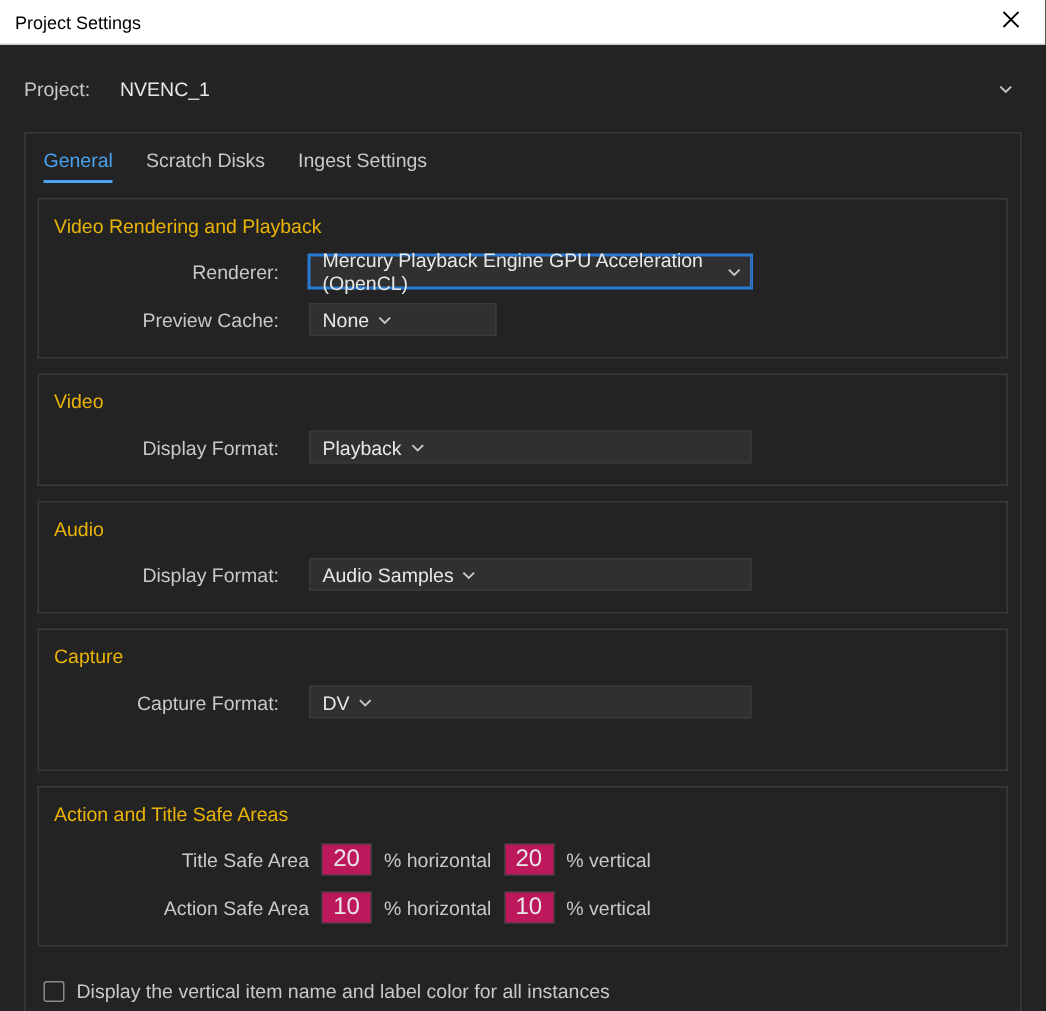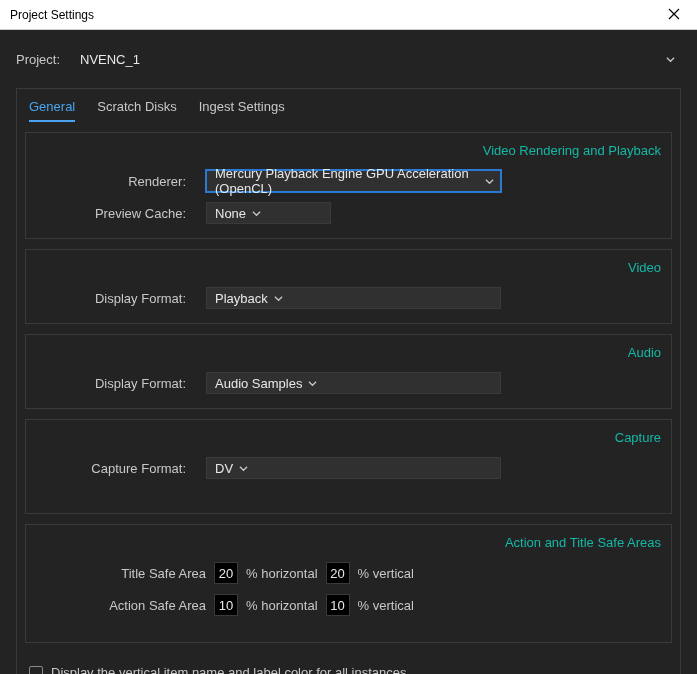--- a/index.html
+++ b/index.html
@@ -50,46 +50,46 @@
     font-size: 13px;
   }
   .tab { color: #c8c8c8; padding-bottom: 6px; cursor: pointer; }
   .tab.active { color: #4aa3f0; border-bottom: 2px solid #4aa3f0; }
   .sections { padding: 10px 8px 8px 8px; flex:1; overflow:auto; }
   .section {
     border: 1px solid #3a3a3a;
     margin-bottom: 10px;
     padding: 10px 10px 14px 10px;
   }
-  .section-title { font-size: 13px; color: #14b8a6; margin-bottom: 12px; text-align: right; }
+  .section-title { font-size: 13px; color: #eab308; margin-bottom: 12px; }
   .form-row {
     display: flex; align-items: center; margin-bottom: 10px;
   }
   .form-row:last-child { margin-bottom: 0; }
   .form-label {
     width: 170px; text-align: right; font-size: 13px; color: #c8c8c8; padding-right: 20px;
   }
   .dropdown {
     height: 22px; background: #303030; border: 1px solid #3a3a3a;
     display: flex; align-items: center; 
     padding: 0 6px 0 8px; font-size: 13px; color: #e8e8e8; cursor: pointer;
   }
   .dropdown.wide { width: 295px; }
   .dropdown.small { width: 125px; }
   .dropdown.focused { border: 1px solid #2a7ad4; box-shadow: 0 0 0 1px #2a7ad4; }
   .safe-row {
     display: flex; align-items: center; margin-bottom: 10px; gap: 8px;
   }
-  .safe-row:last-child { margin-bottom: 12px; }
+  .safe-row:last-child { margin-bottom: 0; }
   .safe-label {
     width: 170px; text-align: right; font-size: 13px; color: #c8c8c8;
   }
   .num-input {
-    width: 24px; height: 22px; background: #000000; border: 1px solid #3a3a3a;
-    color: #e8e8e8; font-size: 13px; text-align: center; display:flex; align-items:center; justify-content:center;
+    width: 34px; height: 22px; background: #be185d; border: 1px solid #3a3a3a;
+    color: #e8e8e8; font-size: 16px; text-align: center; display:flex; align-items:center; justify-content:center;
   }
   .unit { font-size: 13px; color: #c8c8c8; min-width: 68px; }
   .checkbox-row {
     display: flex; align-items: center; gap: 8px; padding: 12px 4px 4px 4px;
     font-size: 13px; color: #c8c8c8;
   }
   .checkbox {
     width: 14px; height: 14px; border: 1px solid #8a8a8a; border-radius: 2px;
     background: #232323; cursor: pointer;
   }

